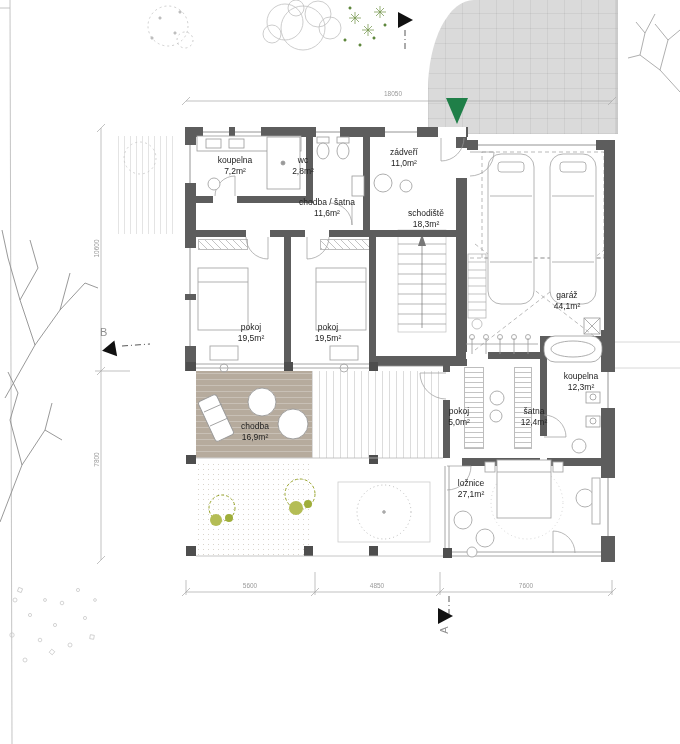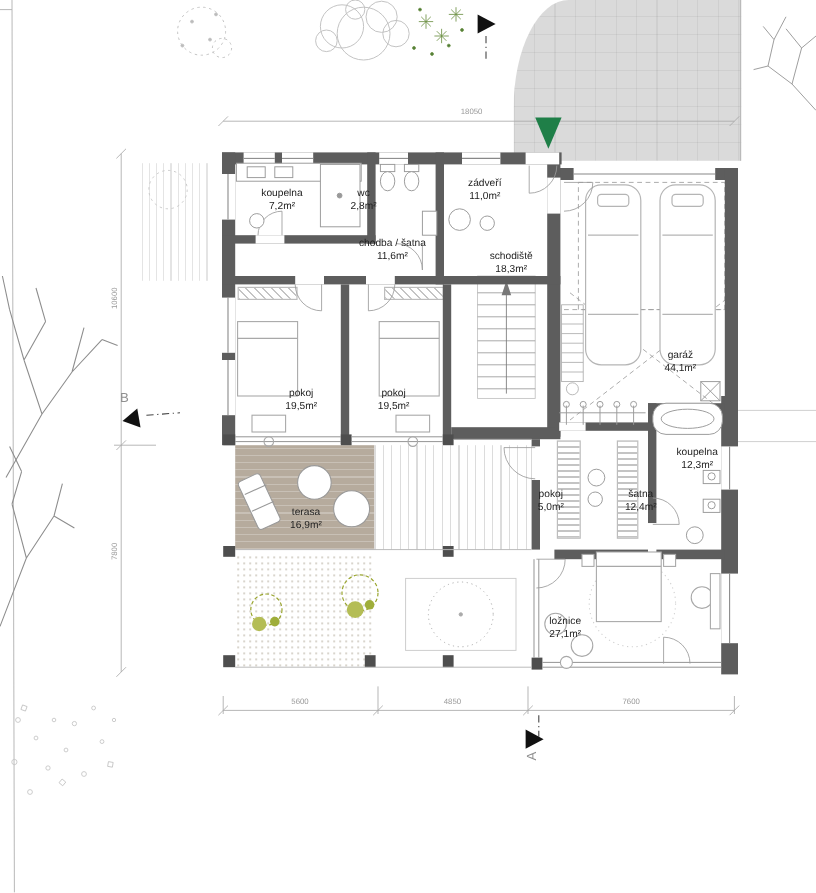--- a/index.html
+++ b/index.html
@@ -410,36 +410,36 @@
   </div>
   <div class="room-label" style="left:293px;top:322px">
     <span>pokoj</span>
     <span>19,5m²</span>
   </div>
   <div class="room-label" style="left:532px;top:290px">
     <span>garáž</span>
     <span>44,1m²</span>
   </div>
   <div class="room-label" style="left:220px;top:421px">
-    <span>terasa</span>
+    <span>chodba</span>
     <span>16,9m²</span>
   </div>
   <div class="room-label" style="left:424px;top:406px">
     <span>pokoj</span>
     <span>5,0m²</span>
   </div>
   <div class="room-label" style="left:499px;top:406px">
     <span>šatna</span>
     <span>12,4m²</span>
   </div>
   <div class="room-label" style="left:546px;top:371px">
     <span>koupelna</span>
     <span>12,3m²</span>
   </div>
-  <div class="room-label" style="left:436px;top:512px">
+  <div class="room-label" style="left:436px;top:478px">
     <span>ložnice</span>
     <span>27,1m²</span>
   </div>
 
   <div class="dim" style="left:371px;top:90px">18050</div>
   <div class="dim" style="left:228px;top:582px">5600</div>
   <div class="dim" style="left:355px;top:582px">4850</div>
   <div class="dim" style="left:504px;top:582px">7600</div>
   <div class="dim rot" style="left:74px;top:245px">10600</div>
   <div class="dim rot" style="left:74px;top:456px">7800</div>

